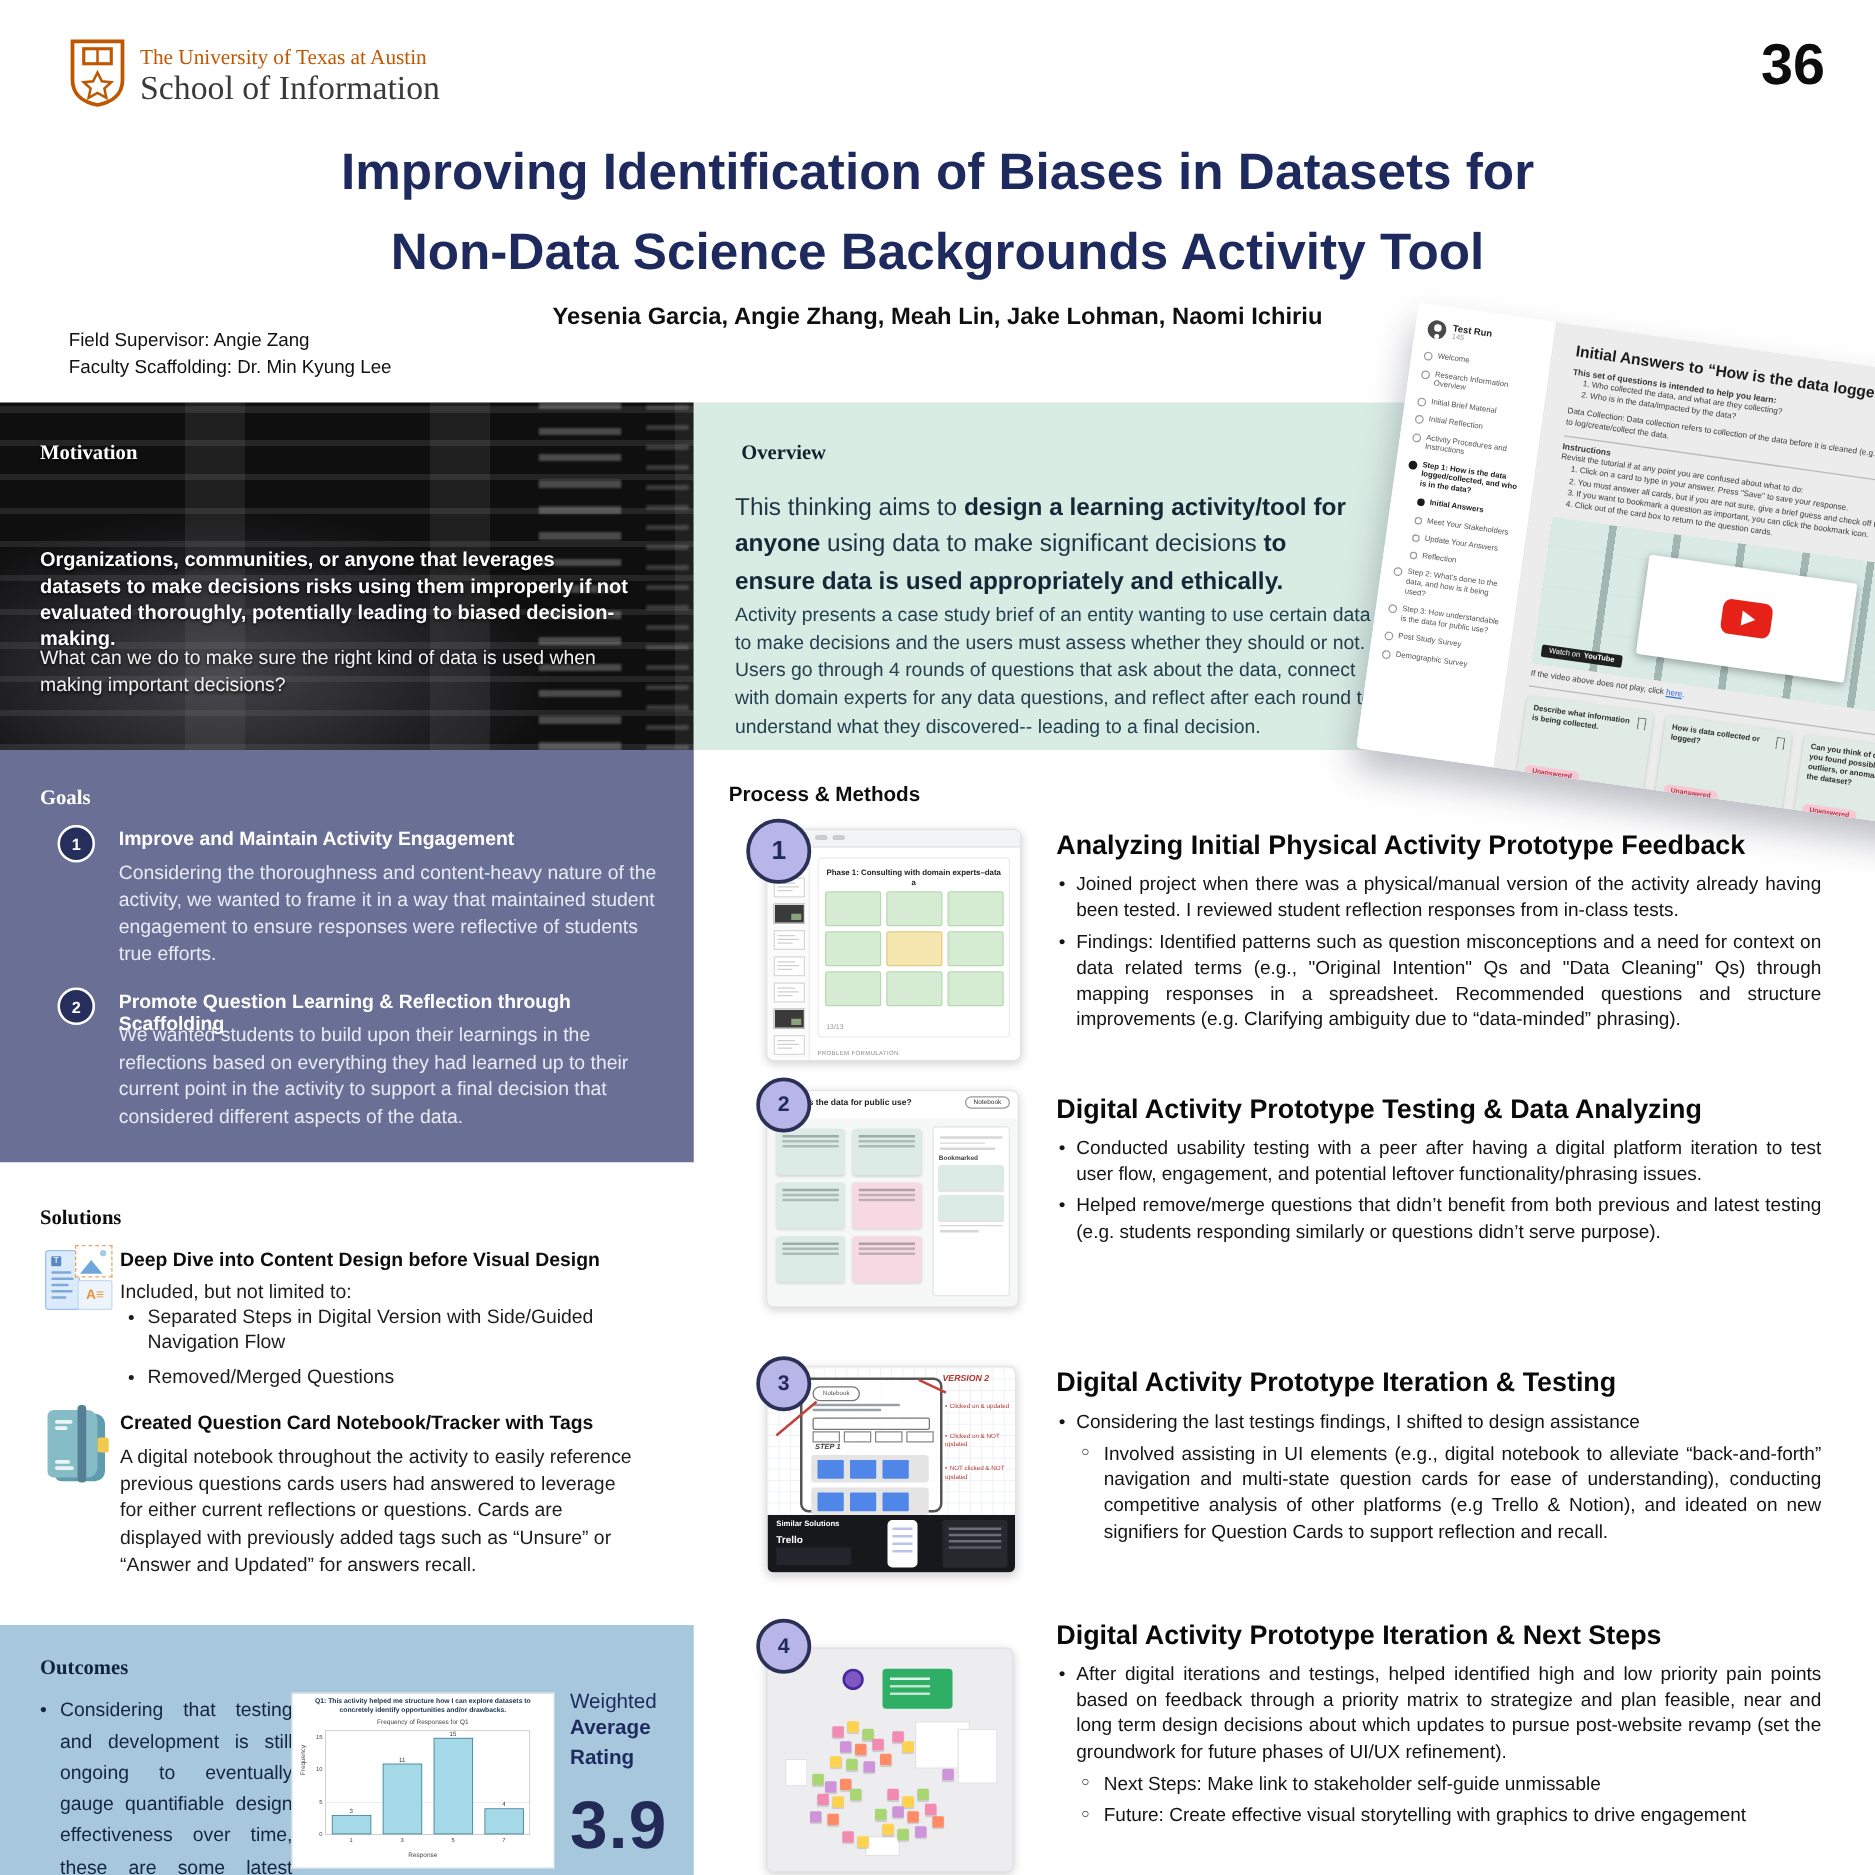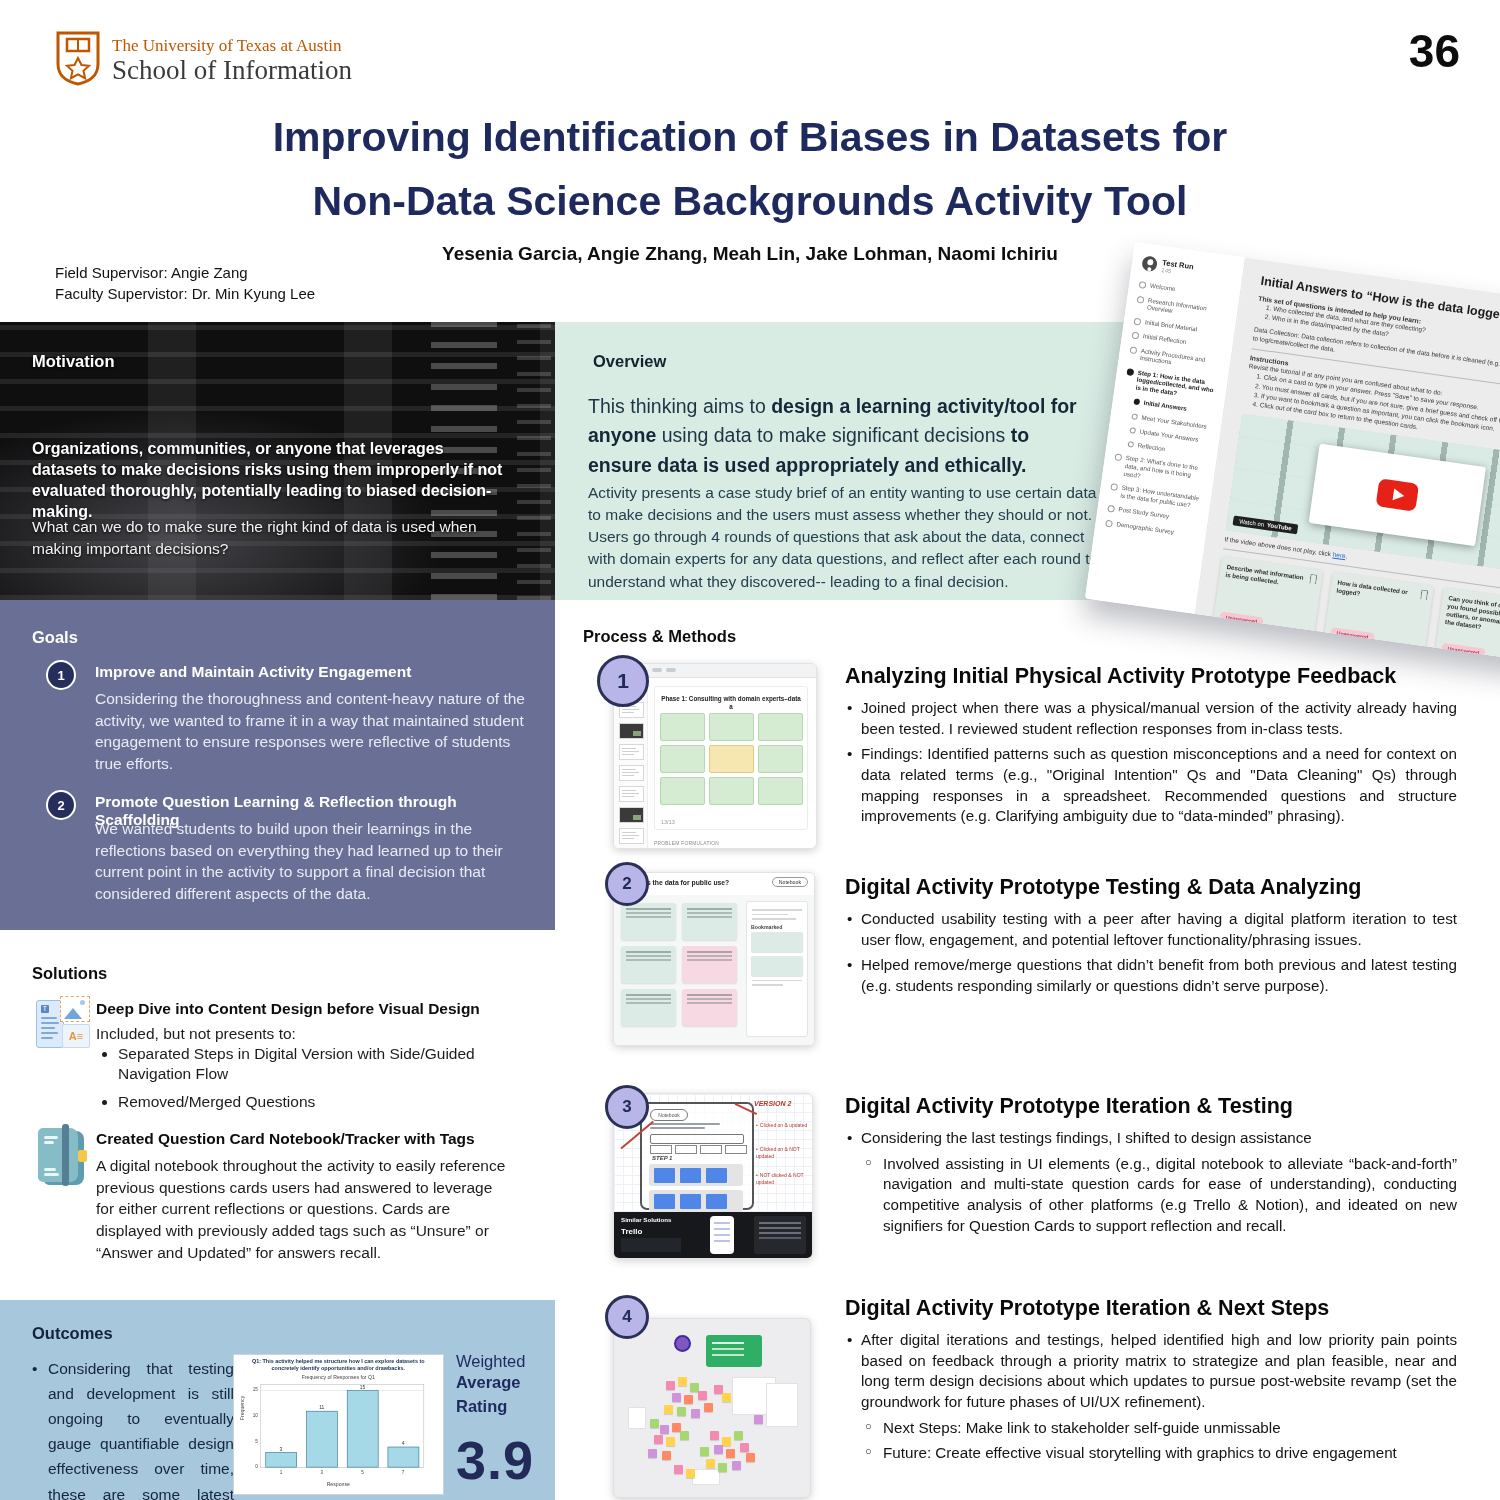--- a/index.html
+++ b/index.html
@@ -10,21 +10,21 @@
   
   .logo-shield{left:55px;top:30px;width:46px;height:56px;}
   .logo-line1{left:112px;top:36px;font-family:"Liberation Serif",serif;font-size:17px;color:#bf5700;}
   .logo-line2{left:112px;top:55px;font-family:"Liberation Serif",serif;font-size:27px;color:#3a3a3a;}
   .page-num{right:40px;top:24px;font-size:46px;font-weight:bold;color:#0d0d0d;}
   .title{left:0;right:0;top:106px;text-align:center;font-size:41px;line-height:1.55;font-weight:bold;color:#1e2a5e;}
   .authors{left:0;right:0;top:243px;text-align:center;font-size:19px;font-weight:bold;color:#0f0f0f;}
   .supers{left:55px;top:262px;font-size:15px;line-height:1.4;color:#111;}
 
   
-  .sec-h{font-size:16.5px;font-weight:bold;}
+  .sec-h{font-size:16.5px;font-weight:bold;font-family:Liberation Serif, serif;}
   .motivation{left:0;top:322px;width:555px;height:278px;background-color:#0f0f10;overflow:hidden;
     background-image:
       radial-gradient(ellipse 430px 210px at 32% 78%, rgba(110,110,118,.55), transparent 62%),
       repeating-linear-gradient(0deg, rgba(255,255,255,.09) 0 5px, transparent 5px 27px),
       repeating-linear-gradient(90deg, transparent 0 148px, rgba(255,255,255,.07) 148px 196px);}
   .mot-strip1{right:58px;top:0;bottom:0;width:66px;opacity:.45;filter:blur(.7px);
     background:repeating-linear-gradient(0deg, rgba(255,255,255,.55) 0 6px, transparent 6px 21px);}
   .mot-strip2{right:4px;top:0;bottom:0;width:34px;opacity:.35;filter:blur(.7px);
     background:repeating-linear-gradient(0deg, rgba(255,255,255,.5) 0 4px, transparent 4px 16px);}
   .mot-h{left:32px;top:30px;color:#fff;text-shadow:0 1px 3px #000;}
@@ -233,21 +233,21 @@
   <div class="abs logo-line1">The University of Texas at Austin</div>
   <div class="abs logo-line2">School of Information</div>
   <div class="abs page-num">36</div>
   <div class="abs title">
     <div>Improving Identification of Biases in Datasets for</div>
     <div>Non-Data Science Backgrounds Activity Tool</div>
   </div>
   <div class="abs authors">Yesenia Garcia, Angie Zhang, Meah Lin, Jake Lohman, Naomi Ichiriu</div>
   <div class="abs supers">
     <div>Field Supervisor: Angie Zang</div>
-    <div>Faculty Supervistor: Dr. Min Kyung Lee</div>
+    <div>Faculty Scaffolding: Dr. Min Kyung Lee</div>
   </div>
 
   <div class="abs motivation">
     <div class="abs mot-strip1"></div>
     <div class="abs mot-strip2"></div>
     <div class="abs mot-h sec-h">Motivation</div>
     <div class="abs mot-bold">Organizations, communities, or anyone that leverages datasets to make decisions risks using them improperly if not evaluated thoroughly, potentially leading to biased decision-making.</div>
     <div class="abs mot-q">What can we do to make sure the right kind of data is used when making important decisions?</div>
   </div>
 
@@ -278,21 +278,21 @@
           <i style="top:31px;width:17px;"></i>
           <i style="top:36px;width:12px;"></i>
         </div>
       <div class="pic">
           <span class="mnt"></span>
           <span class="sun"></span>
         </div>
       <div class="atx">A≡</div>
     </div>
     <div class="abs sol-t1">Deep Dive into Content Design before Visual Design</div>
-    <div class="abs sol-intro">Included, but not presents to:</div>
+    <div class="abs sol-intro">Included, but not limited to:</div>
     <div class="abs sol-ul">
       <ul>
         <li>Separated Steps in Digital Version with Side/Guided Navigation Flow</li>
         <li>Removed/Merged Questions</li>
       </ul>
     </div>
     <div class="abs ic2">
       <div class="bk">
           <i style="top:8px;width:14px;"></i>
           <i style="top:13px;width:10px;"></i>

